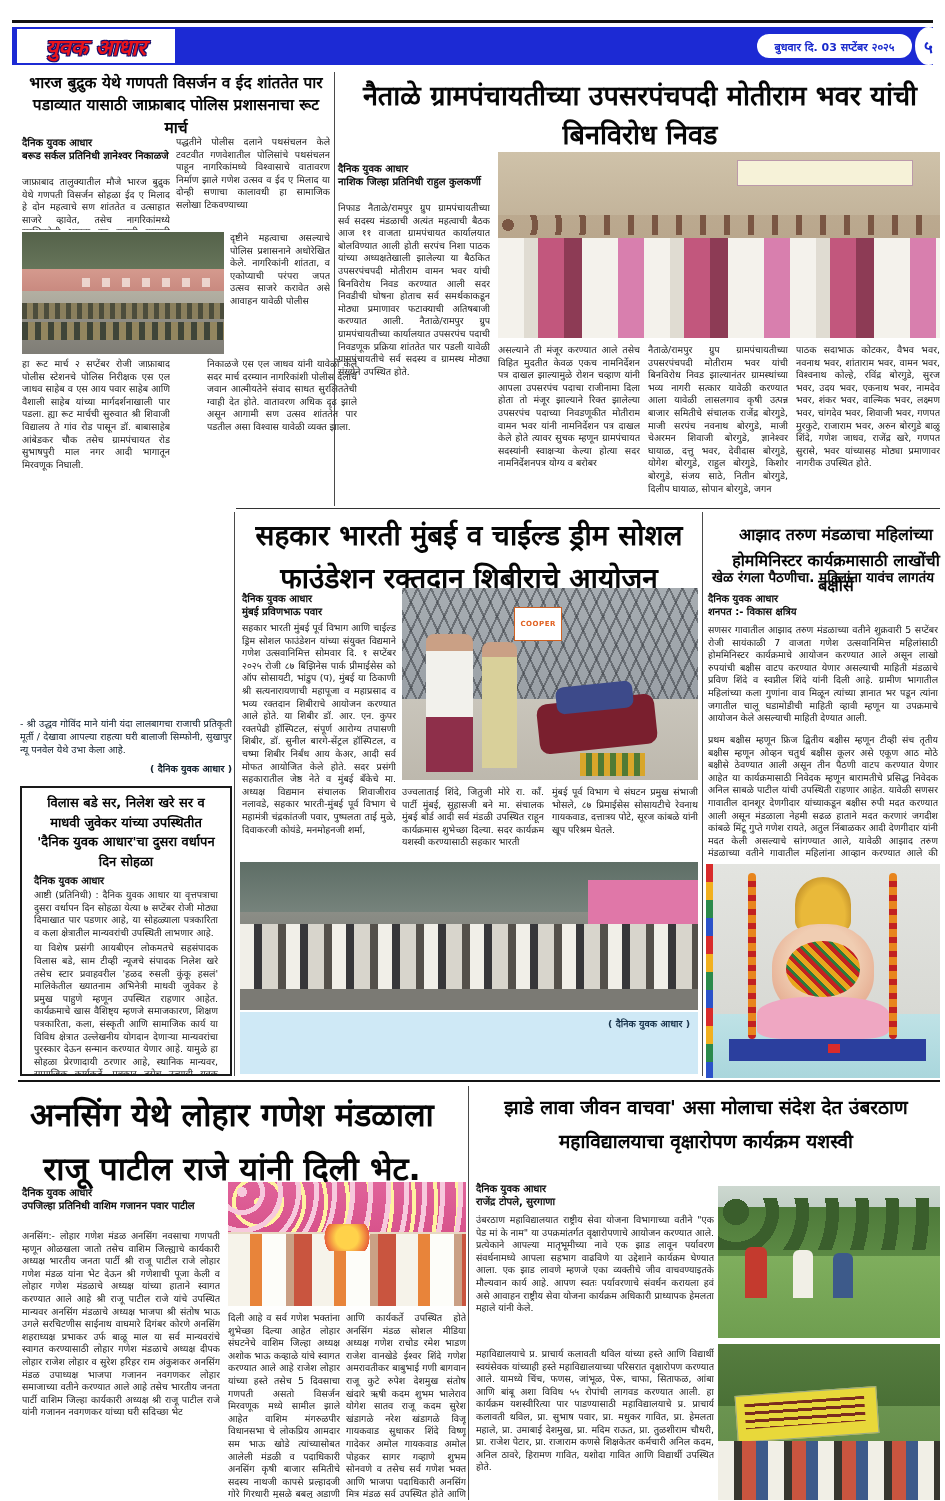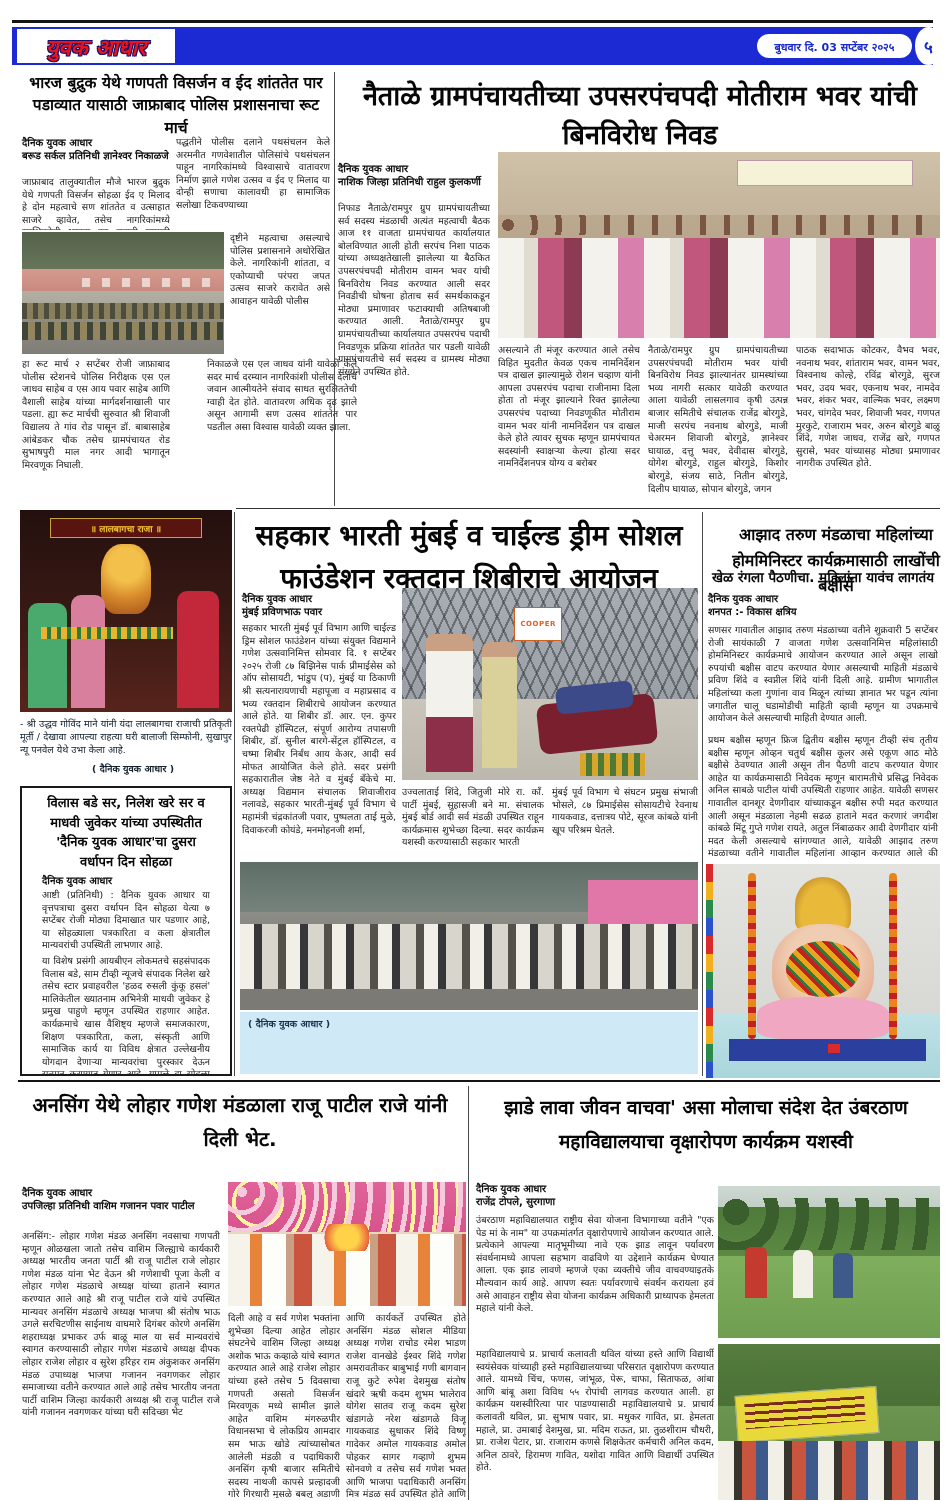--- a/index.html
+++ b/index.html
@@ -13,21 +13,21 @@
   .body-text {
     font-size:9.4px; line-height:1.34; text-align:justify;
     color:#181818; overflow:hidden;
   }
   .byline { font-size:10px; font-weight:bold; color:#101010; line-height:1.3; }
   .headline { font-weight:bold; color:#070707; text-align:center; }
   .vline { position:absolute; width:1px; background:#4a4a4a; }
   .hline { position:absolute; height:1px; background:#333; }
   .photo { position:absolute; overflow:hidden; }
   .caption { font-size:9.5px; color:#13212e; line-height:1.35; text-align:justify; }
-  .credit { font-size:9.5px; font-weight:bold; color:#13212e; text-align:left; }
+  .credit { font-size:9.5px; font-weight:bold; color:#13212e; text-align:right; }
 </style>
 </head>
 <body>
 
 <div class="page">
 
   <div class="abs" style="left:12px;top:20px;width:921px;height:3px;background:#141414;"></div>
   <div class="abs" style="left:12px;top:27px;width:921px;height:38px;background:#1c2ad4;">
     <div class="abs" style="left:5px;top:2px;width:158px;height:34px;background:#ffffff;display:flex;align-items:center;justify-content:center;">
       <span style="font-size:22px;font-weight:bold;font-style:italic;color:#e8141c;text-shadow:-1px -1px 0 #15106e,1px -1px 0 #15106e,-1px 1px 0 #15106e,1px 1px 0 #15106e;white-space:nowrap;">युवक आधार</span>
@@ -45,53 +45,43 @@
     <div class="byline">दैनिक युवक आधार</div>
     <div class="byline">बरूड सर्कल प्रतिनिधी ज्ञानेश्वर निकाळजे</div>
   </div>
   <div class="abs body-text" style="left:22px;top:176px;width:148px;height:54px;">जाफ्राबाद तालुक्यातील मौजे भारज बुद्रुक येथे गणपती विसर्जन सोहळा ईद ए मिलाद हे दोन महत्वाचे सण शांततेत व उत्साहात साजरे व्हावेत, तसेच नागरिकांमध्ये सुरक्षिततेची भावना दृढ राहावी यासाठी जाफ्राबाद पोलीस प्रशासनाच्या वतीने भारज बुद्रुक येथे भव्य रूट मार्च काढण्यात आला.</div>
   <div class="photo" style="left:22px;top:232px;width:202px;height:122px;background:linear-gradient(180deg,#55624a 0%,#66755a 30%,#d59a8e 30%,#c98a80 48%,#b3afa2 48%,#a5a398 70%,#8f8d84 70%,#7f7d76 100%);">
     <div class="abs" style="left:60px;top:38%;width:140px;height:9px;background:repeating-linear-gradient(90deg,#f3e5df 0 8px,transparent 8px 20px);opacity:.8;"></div>
     <div class="abs" style="left:0;top:58%;width:100%;height:16px;background:repeating-linear-gradient(90deg,#4c4d3c 0 5px,#8a7f5d 5px 11px);"></div>
     <div class="abs" style="left:0;top:74%;width:100%;height:18px;background:repeating-linear-gradient(90deg,#3f4538 0 6px,#93865f 6px 13px);"></div>
   </div>
   <div class="abs body-text" style="left:22px;top:358px;width:148px;height:146px;">हा रूट मार्च २ सप्टेंबर रोजी जाफ्राबाद पोलीस स्टेशनचे पोलिस निरीक्षक एस एल जाधव साहेब व एस आय पवार साहेब आणि वैशाली साहेब यांच्या मार्गदर्शनाखाली पार पडला. ह्या रूट मार्चची सुरुवात श्री शिवाजी विद्यालय ते गांव रोड पासून डॉ. बाबासाहेब आंबेडकर चौक तसेच ग्रामपंचायत रोड सुभाषपुरी माल नगर आदी भागातून मिरवणूक निघाली.</div>
-  <div class="abs body-text" style="left:176px;top:136px;width:154px;height:94px;">पद्धतीने पोलीस दलाने पथसंचलन केले अरमनीत गणवेशातील पोलिसांचे पथसंचलन पाहून नागरिकांमध्ये विश्वासाचे वातावरण निर्माण झाले गणेश उत्सव व ईद ए मिलाद या दोन्ही सणाचा कालावधी हा सामाजिक सलोखा टिकवण्याच्या</div>
+  <div class="abs body-text" style="left:176px;top:136px;width:154px;height:94px;">पद्धतीने पोलीस दलाने पथसंचलन केले टवटवीत गणवेशातील पोलिसांचे पथसंचलन पाहून नागरिकांमध्ये विश्वासाचे वातावरण निर्माण झाले गणेश उत्सव व ईद ए मिलाद या दोन्ही सणाचा कालावधी हा सामाजिक सलोखा टिकवण्याच्या</div>
   <div class="abs body-text" style="left:230px;top:232px;width:100px;height:122px;">दृष्टीने महत्वाचा असल्याचे पोलिस प्रशासनाने अधोरेखित केले. नागरिकांनी शांतता, व एकोप्याची परंपरा जपत उत्सव साजरे करावेत असे आवाहन यावेळी पोलीस</div>
   <div class="abs body-text" style="left:180px;top:358px;width:150px;height:146px;margin-left:27px;">निकाळजे एस एल जाधव यांनी यावेळी केले सदर मार्च दरम्यान नागरिकांशी पोलीस दलाचे जवान आत्मीयतेने संवाद साधत सुरक्षिततेची ग्वाही देत होते. वातावरण अधिक दृढ झाले असून आगामी सण उत्सव शांततेत पार पडतील असा विश्वास यावेळी व्यक्त झाला.</div>
 
   <div class="abs headline" style="left:340px;top:76px;width:600px;height:82px;font-size:27px;line-height:1.45;">नैताळे ग्रामपंचायतीच्या उपसरपंचपदी मोतीराम भवर यांची बिनविरोध निवड</div>
   <div class="abs" style="left:338px;top:162px;width:152px;">
     <div class="byline">दैनिक युवक आधार</div>
     <div class="byline">नाशिक जिल्हा प्रतिनिधी राहुल कुलकर्णी</div>
   </div>
   <div class="abs body-text" style="left:338px;top:202px;width:152px;height:302px;">निफाड नैताळे/रामपुर ग्रुप ग्रामपंचायतीच्या सर्व सदस्य मंडळाची अत्यंत महत्वाची बैठक आज ११ वाजता ग्रामपंचायत कार्यालयात बोलविण्यात आली होती सरपंच निशा पाठक यांच्या अध्यक्षतेखाली झालेल्या या बैठकित उपसरपंचपदी मोतीराम वामन भवर यांची बिनविरोध निवड करण्यात आली सदर निवडीची घोषना होताच सर्व समर्थकाकडून मोठ्या प्रमाणावर फटाक्याची अतिषबाजी करण्यात आली. नैताळे/रामपुर ग्रुप ग्रामपंचायतीच्या कार्यालयात उपसरपंच पदाची निवडणूक प्रक्रिया शांततेत पार पडली यावेळी ग्रामपंचायतीचे सर्व सदस्य व ग्रामस्थ मोठ्या संख्येने उपस्थित होते.</div>
   <div class="photo" style="left:498px;top:152px;width:442px;height:186px;background:linear-gradient(180deg,#cfc2a9 0%,#c3b49b 34%,#bba98f 34%,#b19d83 100%);">
     <div class="abs" style="left:54%;top:8px;width:40%;height:26px;background:#f6f2d8;border:1px solid #b9a; "></div>
     <div class="abs" style="left:0;top:34%;width:100%;height:20px;background:repeating-radial-gradient(circle at 10px 10px,#7a5643 0 6px,transparent 6px 24px);"></div>
     <div class="abs" style="left:0;top:46%;width:100%;height:54%;background:repeating-linear-gradient(90deg,#f4f2ec 0 26px,#e0dcd2 26px 40px,#c2577d 40px 66px,#8d3b55 66px 84px,#f4f2ec 84px 120px,#d87fae 120px 146px);"></div>
   </div>
   <div class="abs body-text" style="left:498px;top:344px;width:142px;height:160px;">असल्याने ती मंजूर करण्यात आले तसेच विहित मुदतीत केवळ एकच नामनिर्देशन पत्र दाखल झाल्यामुळे रोशन चव्हाण यांनी आपला उपसरपंच पदाचा राजीनामा दिला होता तो मंजूर झाल्याने रिक्त झालेल्या उपसरपंच पदाच्या निवडणूकीत मोतीराम वामन भवर यांनी नामनिर्देशन पत्र दाखल केले होते त्यावर सुचक म्हणून ग्रामपंचायत सदस्यांनी स्वाक्षऱ्या केल्या होत्या सदर नामनिर्देशनपत्र योग्य व बरोबर</div>
   <div class="abs body-text" style="left:648px;top:344px;width:140px;height:160px;">नैताळे/रामपुर ग्रुप ग्रामपंचायतीच्या उपसरपंचपदी मोतीराम भवर यांची बिनविरोध निवड झाल्यानंतर ग्रामस्थांच्या भव्य नागरी सत्कार यावेळी करण्यात आला यावेळी लासलगाव कृषी उत्पन्न बाजार समितीचे संचालक राजेंद्र बोरगुडे, माजी सरपंच नवनाथ बोरगुडे, माजी चेअरमन शिवाजी बोरगुडे, ज्ञानेश्वर घायाळ, दत्तु भवर, देवीदास बोरगुडे, योगेश बोरगुडे, राहुल बोरगुडे, किशोर बोरगुडे, संजय साठे, नितीन बोरगुडे, दिलीप घायाळ, सोपान बोरगुडे, जगन</div>
   <div class="abs body-text" style="left:796px;top:344px;width:144px;height:160px;">पाठक सदाभाऊ कोटकर, वैभव भवर, नवनाथ भवर, शांताराम भवर, वामन भवर, विश्वनाथ कोल्हे, रविंद्र बोरगुडे, सुरज भवर, उदय भवर, एकनाथ भवर, नामदेव भवर, शंकर भवर, वाल्मिक भवर, लक्ष्मण भवर, चांगदेव भवर, शिवाजी भवर, गणपत मुरकुटे, राजाराम भवर, अरुन बोरगुडे बाळु शिंदे, गणेश जाधव, राजेंद्र खरे, गणपत सुरासे, भवर यांच्यासह मोठ्या प्रमाणावर नागरीक उपस्थित होते.</div>
 
-  <div class="photo" style="left:20px;top:510px;width:212px;height:202px;background:linear-gradient(180deg,#23100e 0%,#3a1a14 55%,#57241c 100%);">
-    <div class="abs" style="left:14%;top:8px;width:72%;height:20px;background:#5a1410;border:1px solid #caa23a;display:flex;align-items:center;justify-content:center;">
-      <span style="font-size:9px;font-weight:bold;color:#f4c430;white-space:nowrap;">॥ लालबागचा राजा ॥</span>
-    </div>
-    <div class="abs" style="left:38%;top:34px;width:24%;height:70px;background:radial-gradient(circle at 50% 30%,#f3c14b 0 30%,#d88a2b 60%,#a4541d 100%);border-radius:40% 40% 30% 30%;"></div>
-    <div class="abs" style="left:4%;top:46%;width:18%;height:52%;background:#4aa96c;border-radius:10px 10px 0 0;"></div>
-    <div class="abs" style="left:24%;top:42%;width:16%;height:56%;background:#d87f9d;border-radius:10px 10px 0 0;"></div>
-    <div class="abs" style="left:74%;top:40%;width:20%;height:58%;background:#c2273a;border-radius:10px 10px 0 0;"></div>
-    <div class="abs" style="left:10%;top:58%;width:62%;height:12px;background:repeating-linear-gradient(90deg,#e8b52f 0 6px,#2f7a3a 6px 10px);"></div>
-  </div>
   <div class="abs caption" style="left:20px;top:718px;width:212px;height:42px;">- श्री उद्धव गोविंद माने यांनी यंदा लालबागचा राजाची प्रतिकृती मूर्ती / देखावा आपल्या राहत्या घरी बालाजी सिम्फोनी, सुखापुर न्यू पनवेल येथे उभा केला आहे.</div>
   <div class="abs credit" style="left:92px;top:762px;width:140px;">( दैनिक युवक आधार )</div>
 
-  <div class="abs" style="left:20px;top:786px;width:212px;height:290px;border:2px solid #1a1a1a;padding:5px 20px;overflow:hidden;">
+  <div class="abs" style="left:20px;top:786px;width:212px;height:290px;border:2px solid #1a1a1a;padding:5px 12px;overflow:hidden;">
     <div class="headline" style="font-size:13px;line-height:1.5;margin-bottom:3px;">विलास बडे सर, निलेश खरे सर व माधवी जुवेकर यांच्या उपस्थितीत 'दैनिक युवक आधार'चा दुसरा वर्धापन दिन सोहळा</div>
     <div class="byline" style="margin-bottom:2px;">दैनिक युवक आधार</div>
     <div class="body-text" style="margin-bottom:3px;">आष्टी (प्रतिनिधी) : दैनिक युवक आधार या वृत्तपत्राचा दुसरा वर्धापन दिन सोहळा येत्या ७ सप्टेंबर रोजी मोठ्या दिमाखात पार पडणार आहे, या सोहळ्याला पत्रकारिता व कला क्षेत्रातील मान्यवरांची उपस्थिती लाभणार आहे.</div>
     <div class="body-text">या विशेष प्रसंगी आयबीएन लोकमतचे सहसंपादक विलास बडे, साम टीव्ही न्यूजचे संपादक निलेश खरे तसेच स्टार प्रवाहवरील 'हळद रुसली कुंकू हसलं' मालिकेतील ख्यातनाम अभिनेत्री माधवी जुवेकर हे प्रमुख पाहुणे म्हणून उपस्थित राहणार आहेत. कार्यक्रमाचे खास वैशिष्ट्य म्हणजे समाजकारण, शिक्षण पत्रकारिता, कला, संस्कृती आणि सामाजिक कार्य या विविध क्षेत्रात उल्लेखनीय योगदान देणाऱ्या मान्यवरांचा पुरस्कार देऊन सन्मान करण्यात येणार आहे. यामुळे हा सोहळा प्रेरणादायी ठरणार आहे, स्थानिक मान्यवर, सामाजिक कार्यकर्ते, पत्रकार तसेच उत्साही युवक मोठ्या संख्येने या कार्यक्रमाला उपस्थित राहणार असून दैनिक युवक आधार वर्धापन दिन सोहळा समाजातील सकारात्मक कार्याला उजाळा देणारा ठरेल, असा विश्वास आयोजकांनी व्यक्त केला आहे.</div>
   </div>
 
   <div class="abs headline" style="left:240px;top:514px;width:458px;height:72px;font-size:28px;line-height:1.55;">सहकार भारती मुंबई व चाईल्ड ड्रीम सोशल फाउंडेशन रक्तदान शिबीराचे आयोजन</div>
   <div class="abs" style="left:242px;top:592px;width:155px;">
     <div class="byline">दैनिक युवक आधार</div>
     <div class="byline">मुंबई प्रविणभाऊ पवार</div>
@@ -137,21 +127,21 @@
     <div class="abs" style="left:38%;top:6%;width:24%;height:26%;background:radial-gradient(ellipse at 50% 70%,#e9b93a 0 55%,#c2902a 80%,#a87820 100%);border-radius:50% 50% 20% 20%;"></div>
     <div class="abs" style="left:28%;top:28%;width:44%;height:44%;background:radial-gradient(circle at 50% 40%,#f0cdb2 0 45%,#e8b59a 70%,#d99a7e 100%);border-radius:45%;"></div>
     <div class="abs" style="left:34%;top:36%;width:32%;height:26%;background:repeating-linear-gradient(45deg,#e8a51d 0 5px,#c22121 5px 9px,#2f7a3a 9px 12px);border-radius:50%;"></div>
     <div class="abs" style="left:22%;top:62%;width:56%;height:20%;background:#efa7c2;border-radius:40% 40% 20% 20%;"></div>
     <div class="abs" style="left:10%;top:82%;width:84%;height:10%;background:#2b3f9e;"></div>
     <div class="abs" style="left:52%;top:84%;width:12px;height:9px;background:#d92b2b;"></div>
   </div>
 
   <div class="hline" style="left:18px;top:1080px;width:922px;height:2px;background:#141414;"></div>
 
-  <div class="abs headline" style="left:17px;top:1088px;width:446px;height:92px;font-size:20px;line-height:1.7;">अनसिंग येथे लोहार गणेश मंडळाला राजू पाटील राजे यांनी दिली भेट.</div>
+  <div class="abs headline" style="left:9px;top:1088px;width:446px;height:92px;font-size:32px;line-height:1.7;">अनसिंग येथे लोहार गणेश मंडळाला राजू पाटील राजे यांनी दिली भेट.</div>
   <div class="abs" style="left:22px;top:1186px;width:198px;">
     <div class="byline">दैनिक युवक आधार</div>
     <div class="byline">उपजिल्हा प्रतिनिधी वाशिम गजानन पवार पाटील</div>
   </div>
   <div class="abs body-text" style="left:22px;top:1230px;width:198px;height:266px;">अनसिंग:- लोहार गणेश मंडळ अनसिंग नवसाचा गणपती म्हणून ओळखला जातो तसेच वाशिम जिल्ह्याचे कार्यकारी अध्यक्ष भारतीय जनता पार्टी श्री राजू पाटील राजे लोहार गणेश मंडळ यांना भेट देऊन श्री गणेशाची पूजा केली व लोहार गणेश मंडळाचे अध्यक्ष यांच्या हाताने स्वागत करण्यात आले आहे श्री राजू पाटील राजे यांचे उपस्थित मान्यवर अनसिंग मंडळाचे अध्यक्ष भाजपा श्री संतोष भाऊ उगले सरचिटणीस साईनाथ वाघमारे दिगंबर कोरणे अनसिंग शहराध्यक्ष प्रभाकर उर्फ बाळू माल या सर्व मान्यवरांचे स्वागत करण्यासाठी लोहार गणेश मंडळाचे अध्यक्ष दीपक लोहार राजेश लोहार व सुरेश हरिहर राम अंकुशकर अनसिंग मंडळ उपाध्यक्ष भाजपा गजानन नवगणकर लोहार समाजाच्या वतीने करण्यात आले आहे तसेच भारतीय जनता पार्टी वाशिम जिल्हा कार्यकारी अध्यक्ष श्री राजू पाटील राजे यांनी गजानन नवगणकर यांच्या घरी सदिच्छा भेट</div>
   <div class="photo" style="left:228px;top:1182px;width:238px;height:124px;background:linear-gradient(180deg,#e0639a 0%,#d8538c 40%,#e8d8c2 40%,#d9c4a8 100%);">
     <div class="abs" style="left:0;top:0;width:100%;height:40%;background:repeating-radial-gradient(circle at 14px 10px,#f7c9dd 0 5px,transparent 5px 18px),repeating-radial-gradient(circle at 30px 20px,#fff3a0 0 4px,transparent 4px 22px);"></div>
     <div class="abs" style="left:0;top:42%;width:100%;height:58%;background:repeating-linear-gradient(90deg,#f6f3ea 0 22px,#e8843a 22px 34px,#fdfdf9 34px 58px,#caa085 58px 66px,#c9553f 66px 84px);"></div>
     <div class="abs" style="left:38%;top:34%;width:24%;height:22%;background:radial-gradient(circle,#ffd24a 0 35%,#e8603a 70%,transparent 71%);"></div>
   </div>

